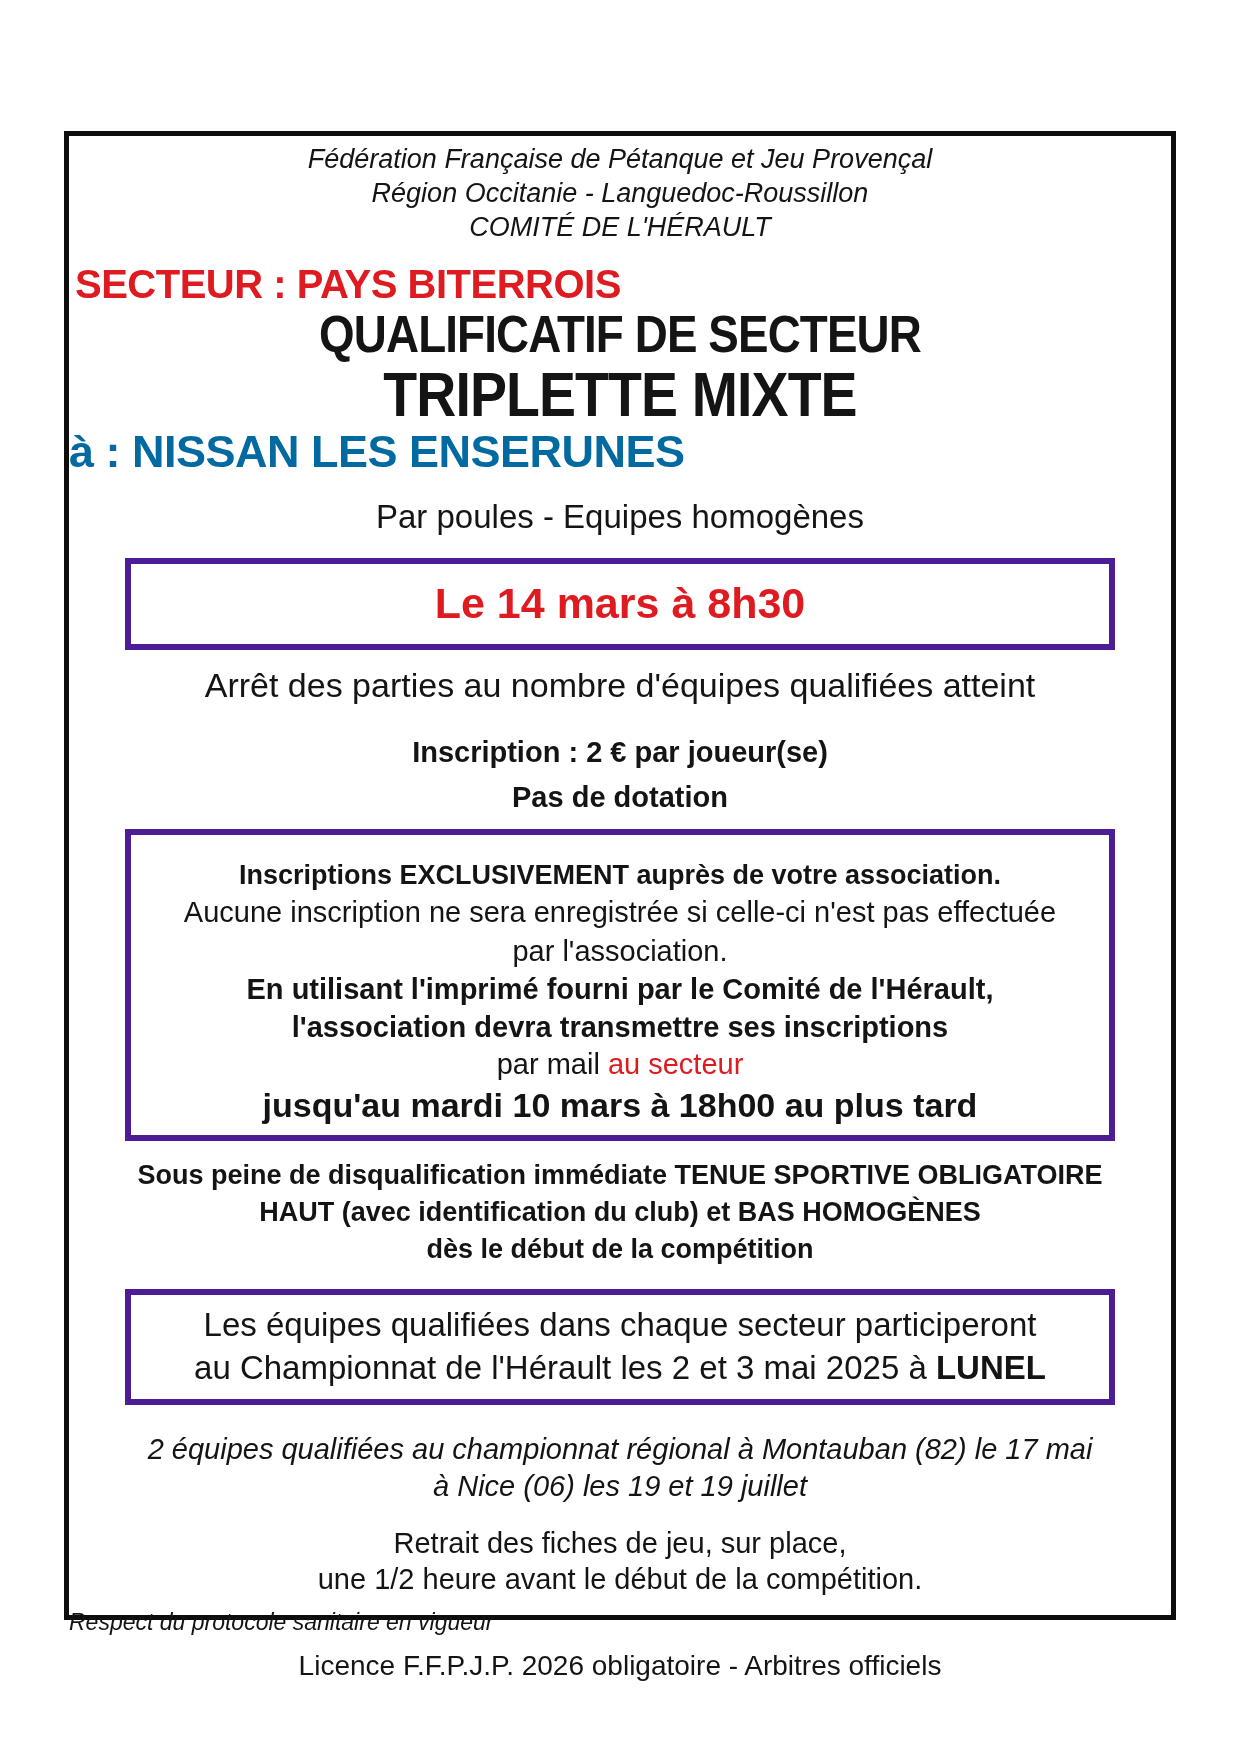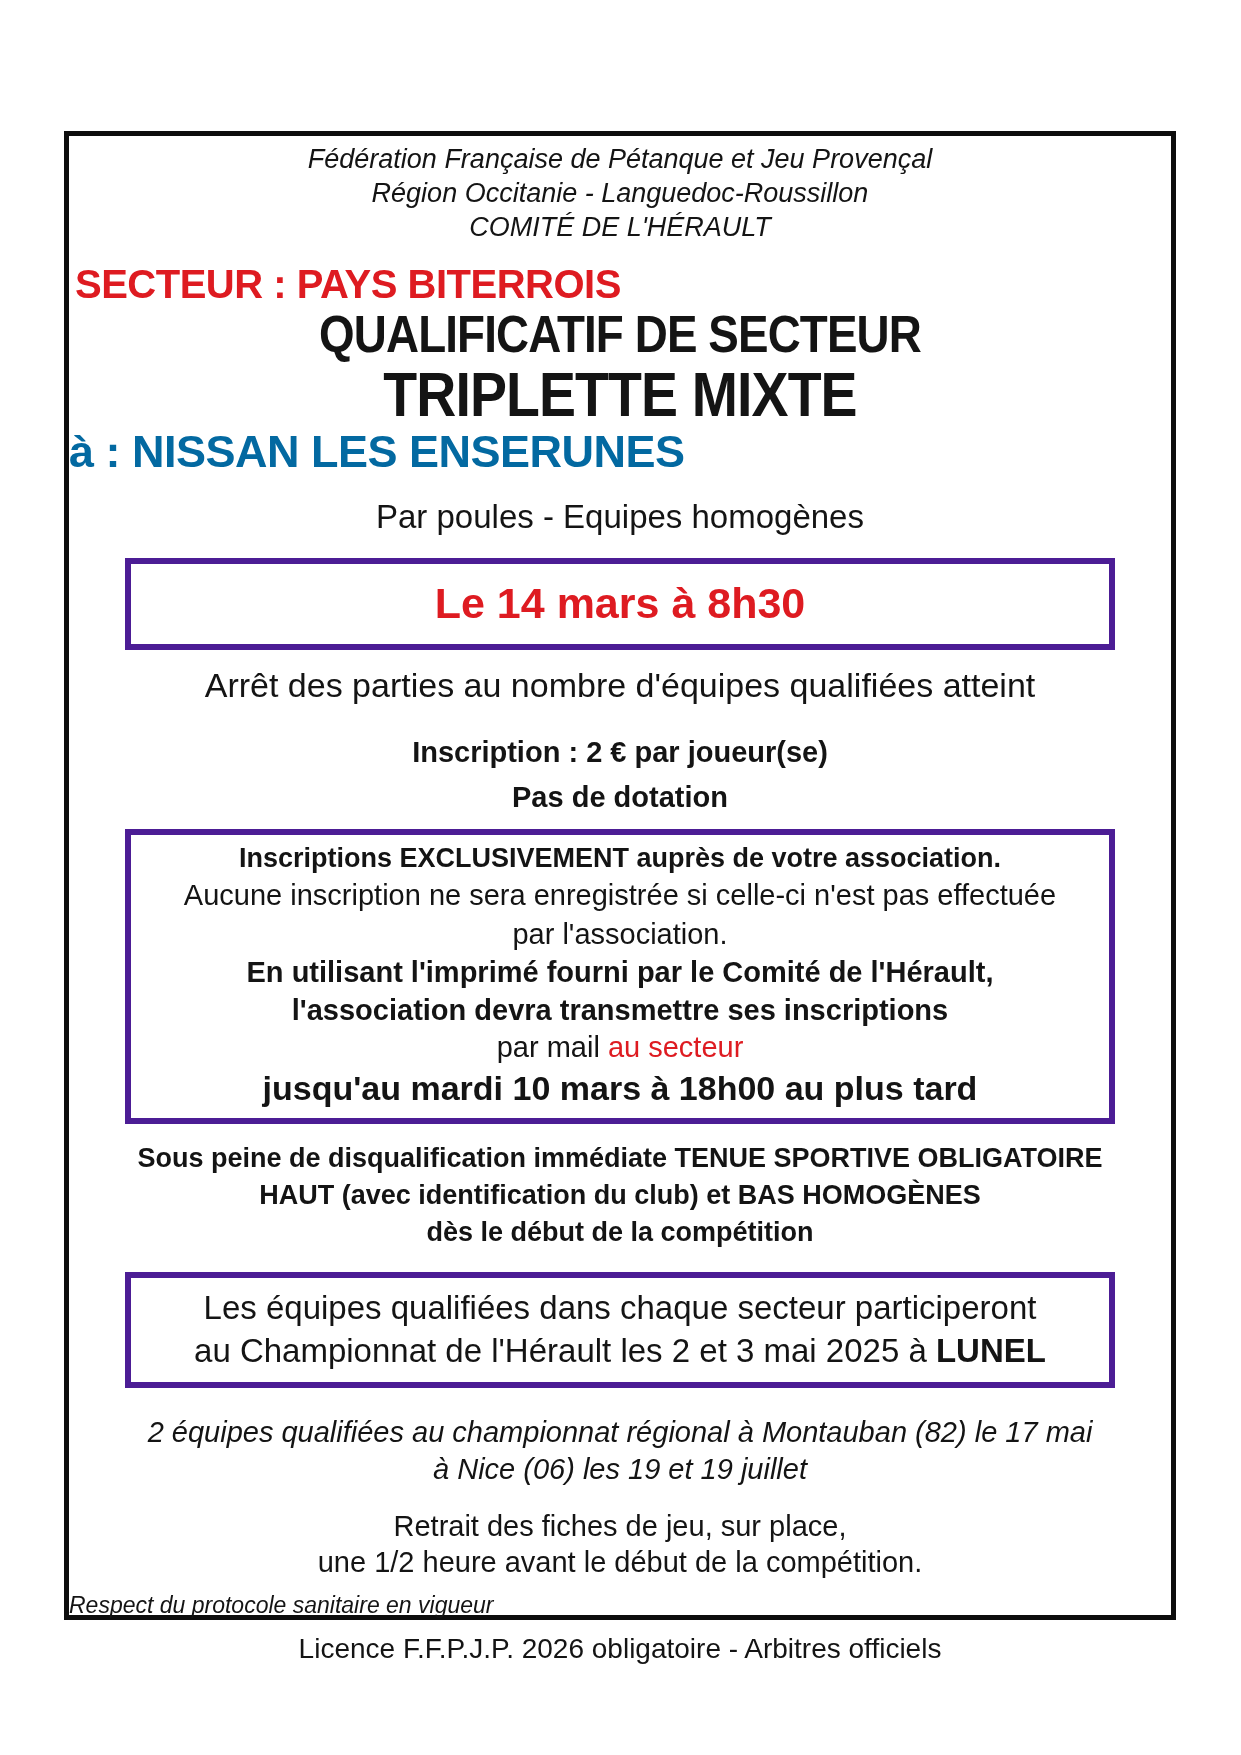--- a/index.html
+++ b/index.html
@@ -102,21 +102,21 @@
   }
   .dotation-line {
     margin-top: 11px;
     font-size: 29px;
     line-height: 34px;
     font-weight: bold;
     text-align: center;
   }
   .reg-box {
     margin-top: 15px;
-    padding: 5px 8px 8px 8px;
+    padding: 22px 8px 8px 8px;
   }
   .reg-l1 { font-size: 27px; line-height: 36px; font-weight: bold; }
   .reg-l2 { font-size: 29px; line-height: 39px; }
   .reg-l3 { font-size: 29px; line-height: 38px; }
   .reg-l4 { font-size: 29px; line-height: 39px; font-weight: bold; }
   .reg-l5 { font-size: 29px; line-height: 37px; font-weight: bold; }
   .reg-l6 { font-size: 29px; line-height: 37px; font-weight: normal; }
   .reg-l7 { font-size: 34px; line-height: 44px; font-weight: bold; }
   .dress {
     margin-top: 16px;

